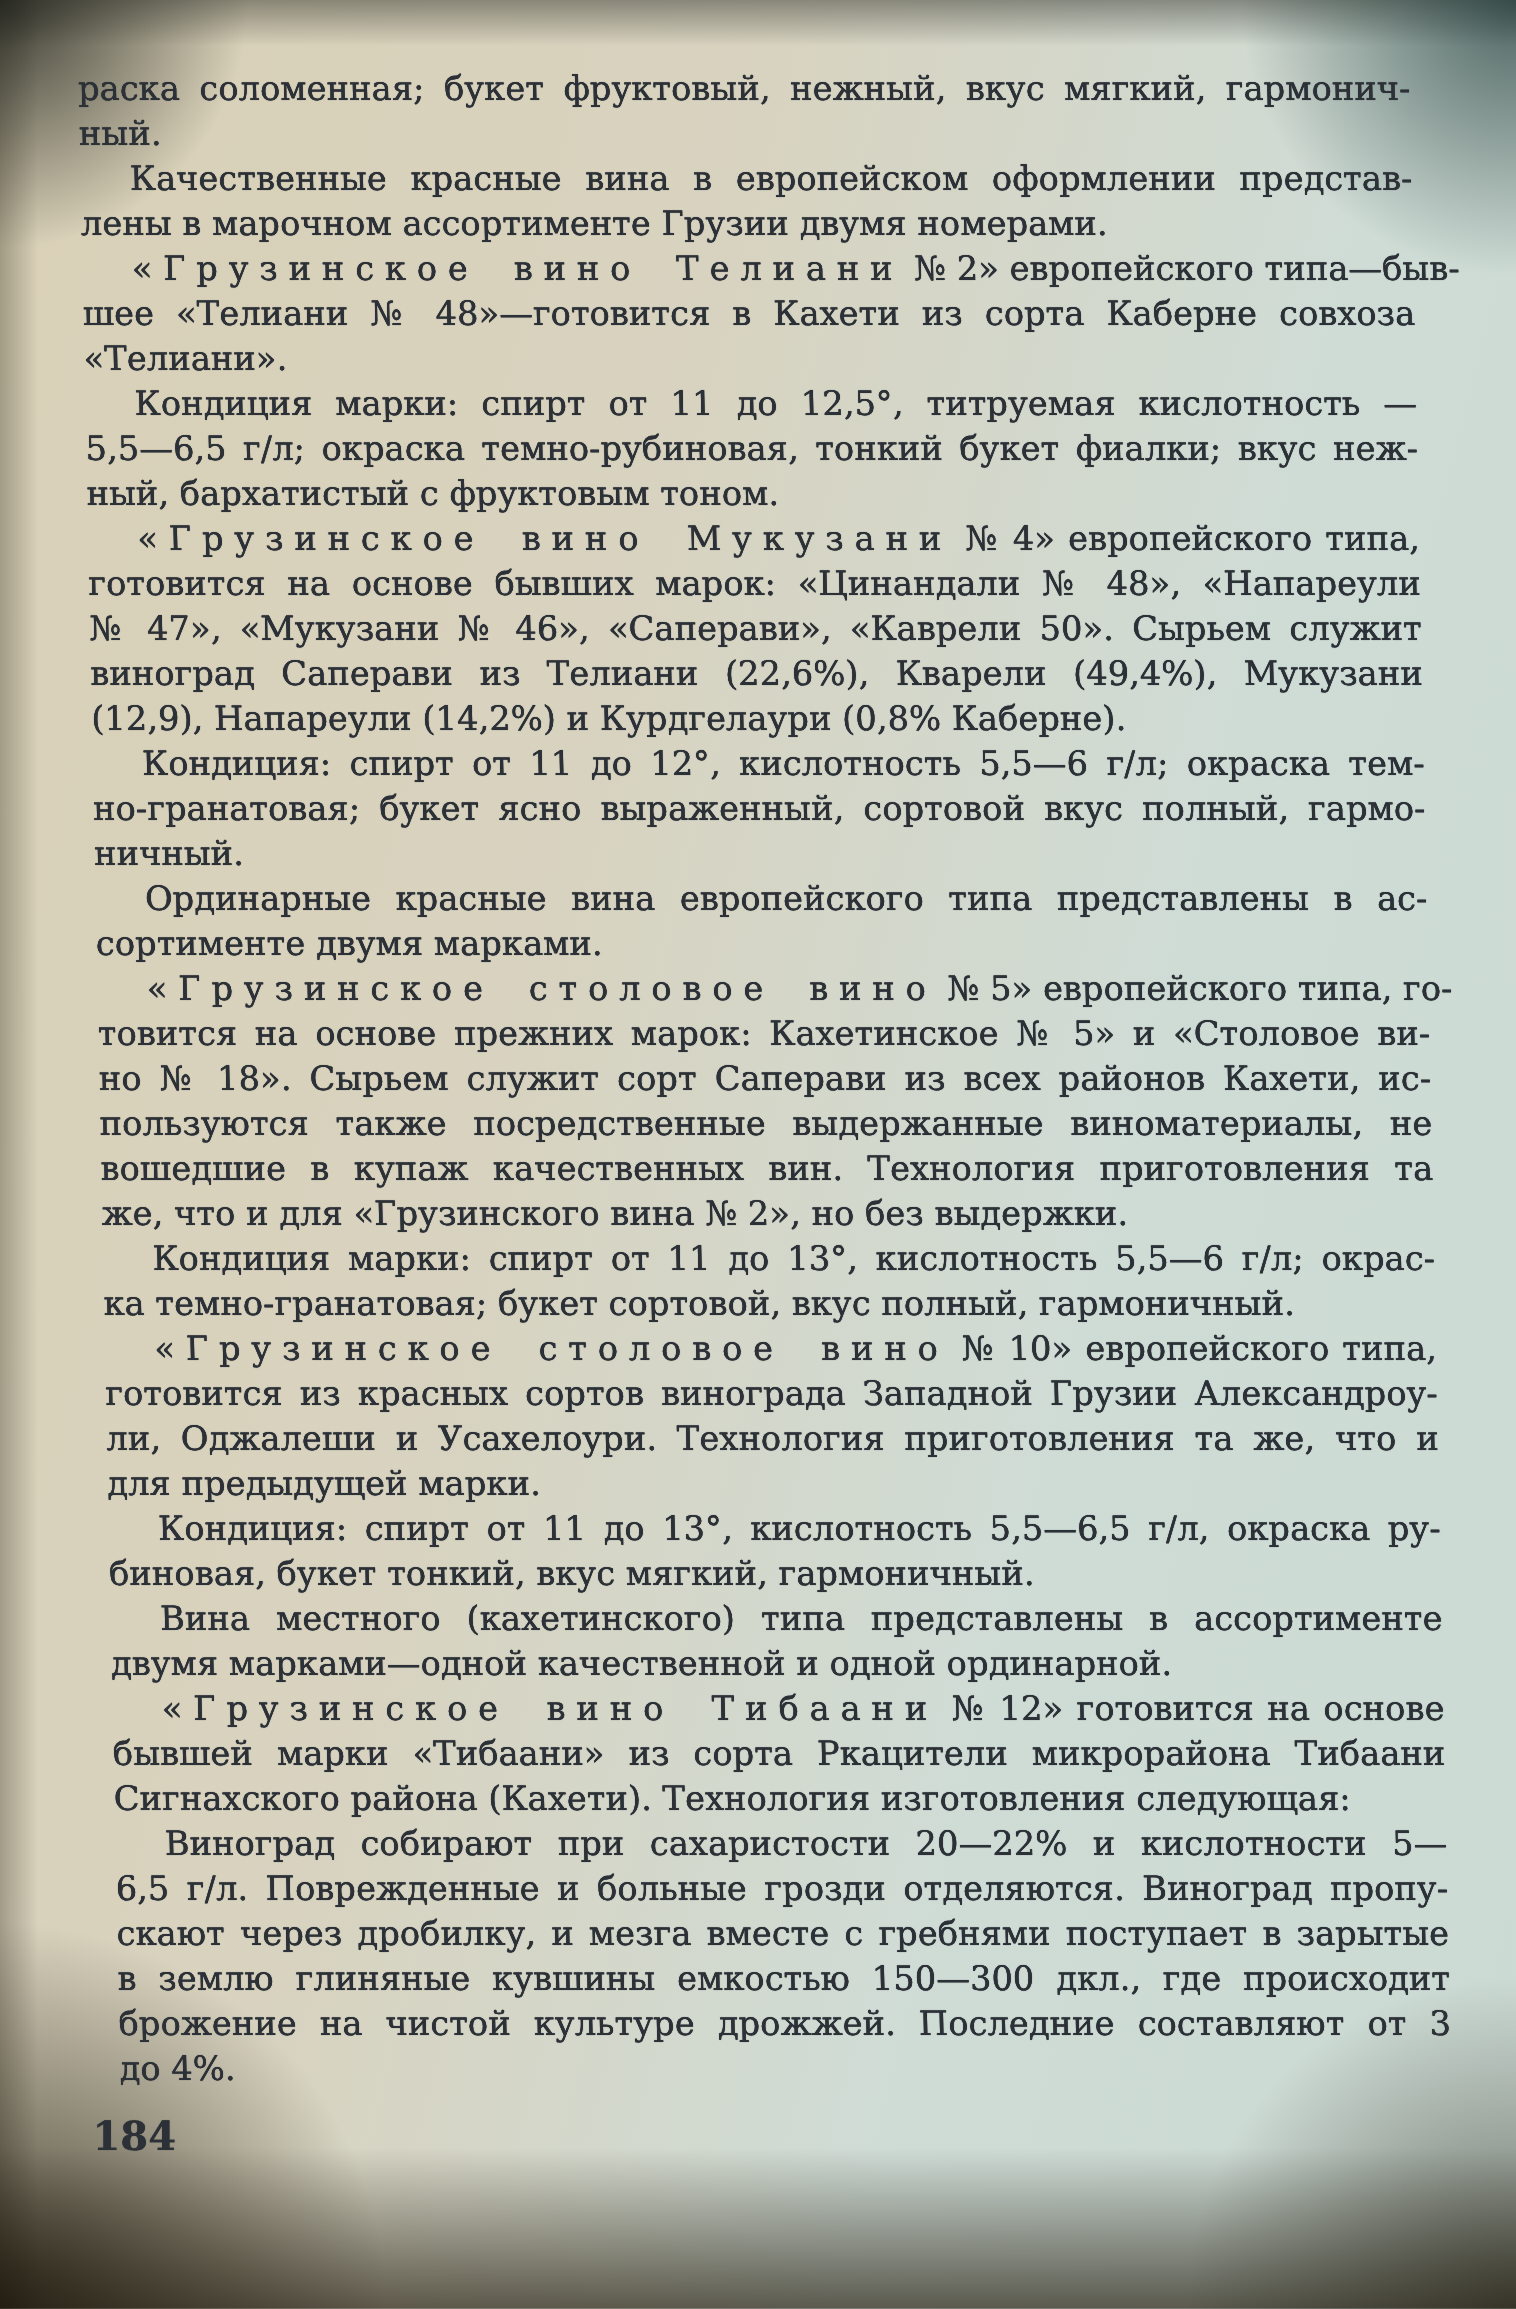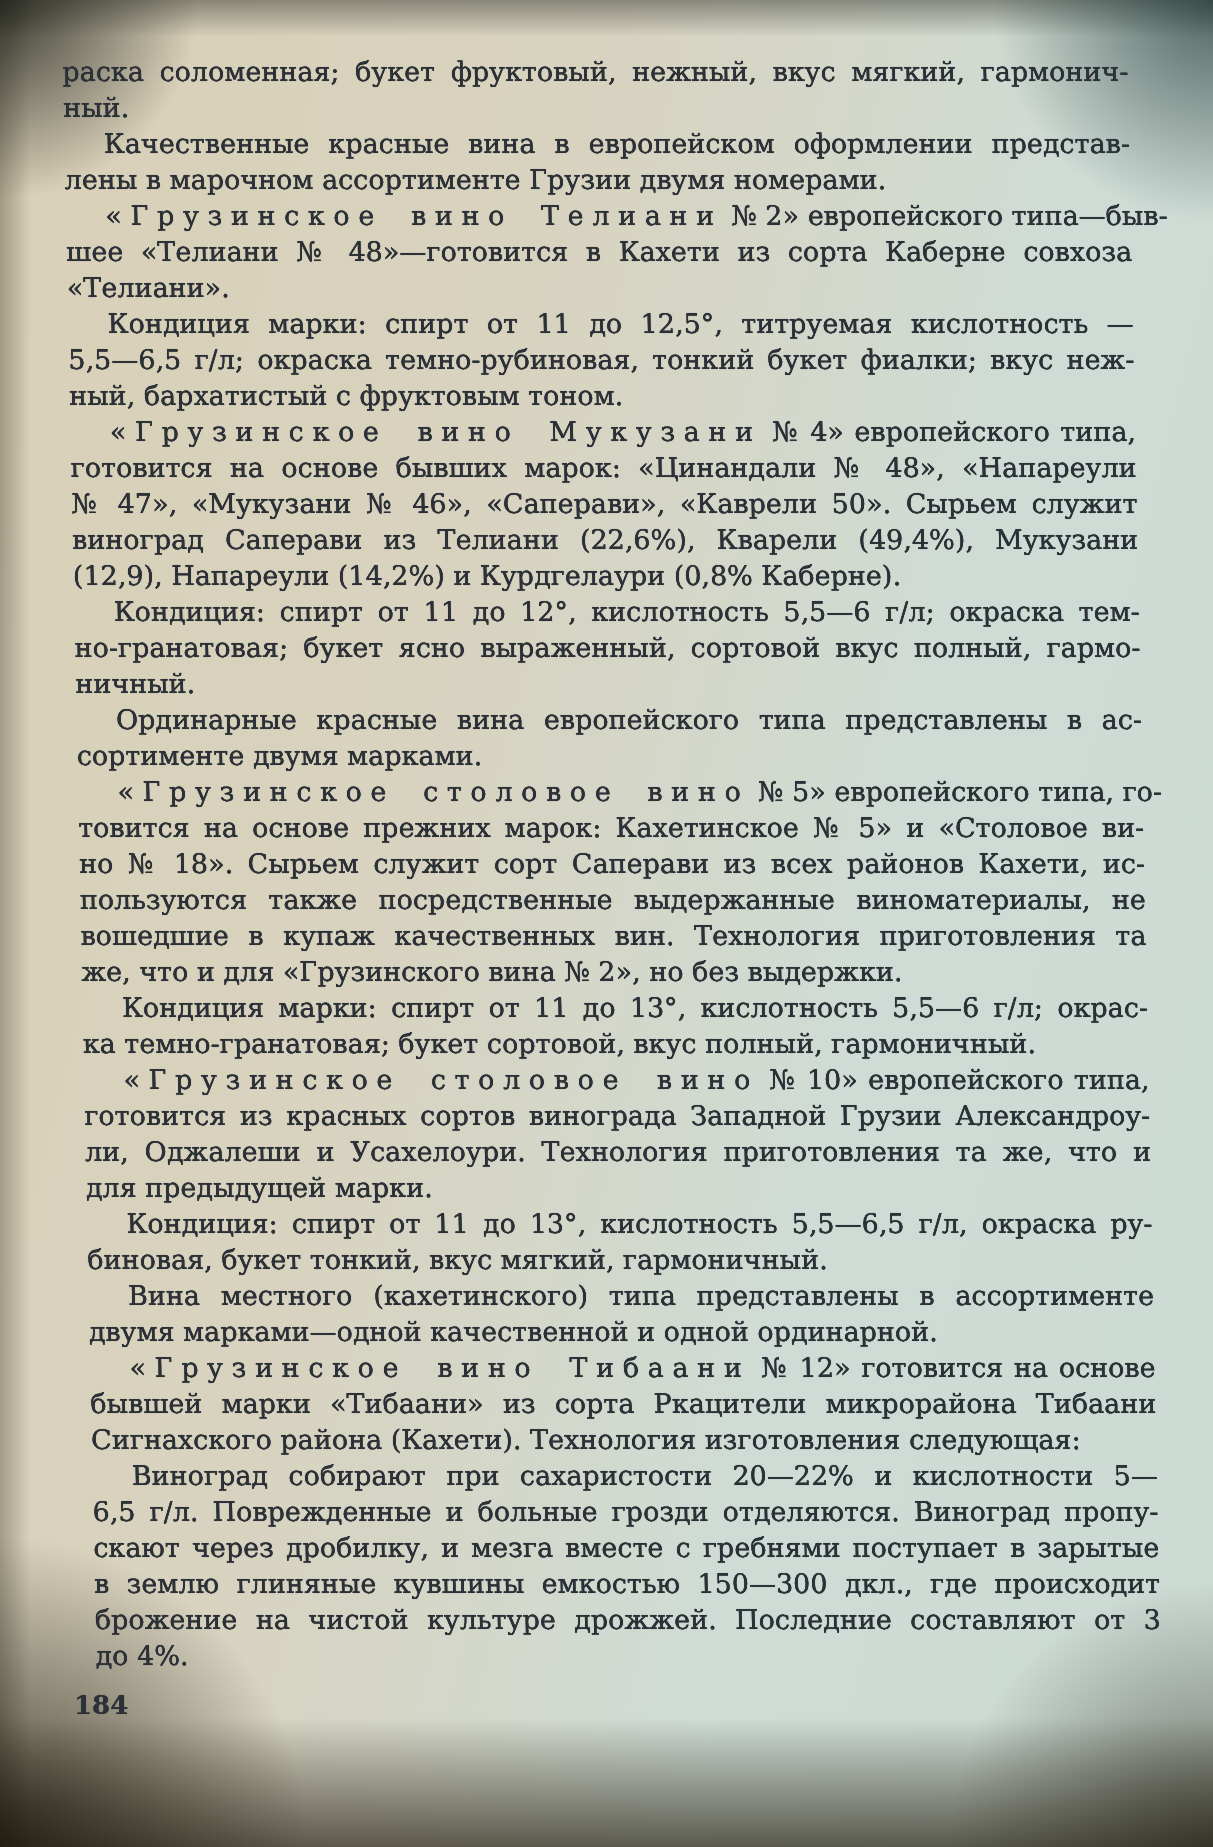--- a/index.html
+++ b/index.html
@@ -32,21 +32,21 @@
   .line{
     line-height:36px;height:36px;
     text-align:justify;text-align-last:justify;
     white-space:nowrap;
   }
   .line.last{text-align-last:left;}
   .line.first{text-indent:40px;}
   .spaced{letter-spacing:0.32em;word-spacing:0.4em;}
   .page-number{
     position:absolute;left:74px;top:1690px;
-    color:var(--ink);font-size:26px;font-weight:bold;
+    color:var(--ink);font-size:32px;font-weight:bold;
     text-shadow:0 0 0.7px currentColor;
   }
 </style>
 </head>
 <body>
 
 <div class="text-block">
     <div>
       <div class="line">раска соломенная; букет фруктовый, нежный, вкус мягкий, гармонич-</div>
       <div class="line last">ный.</div>

